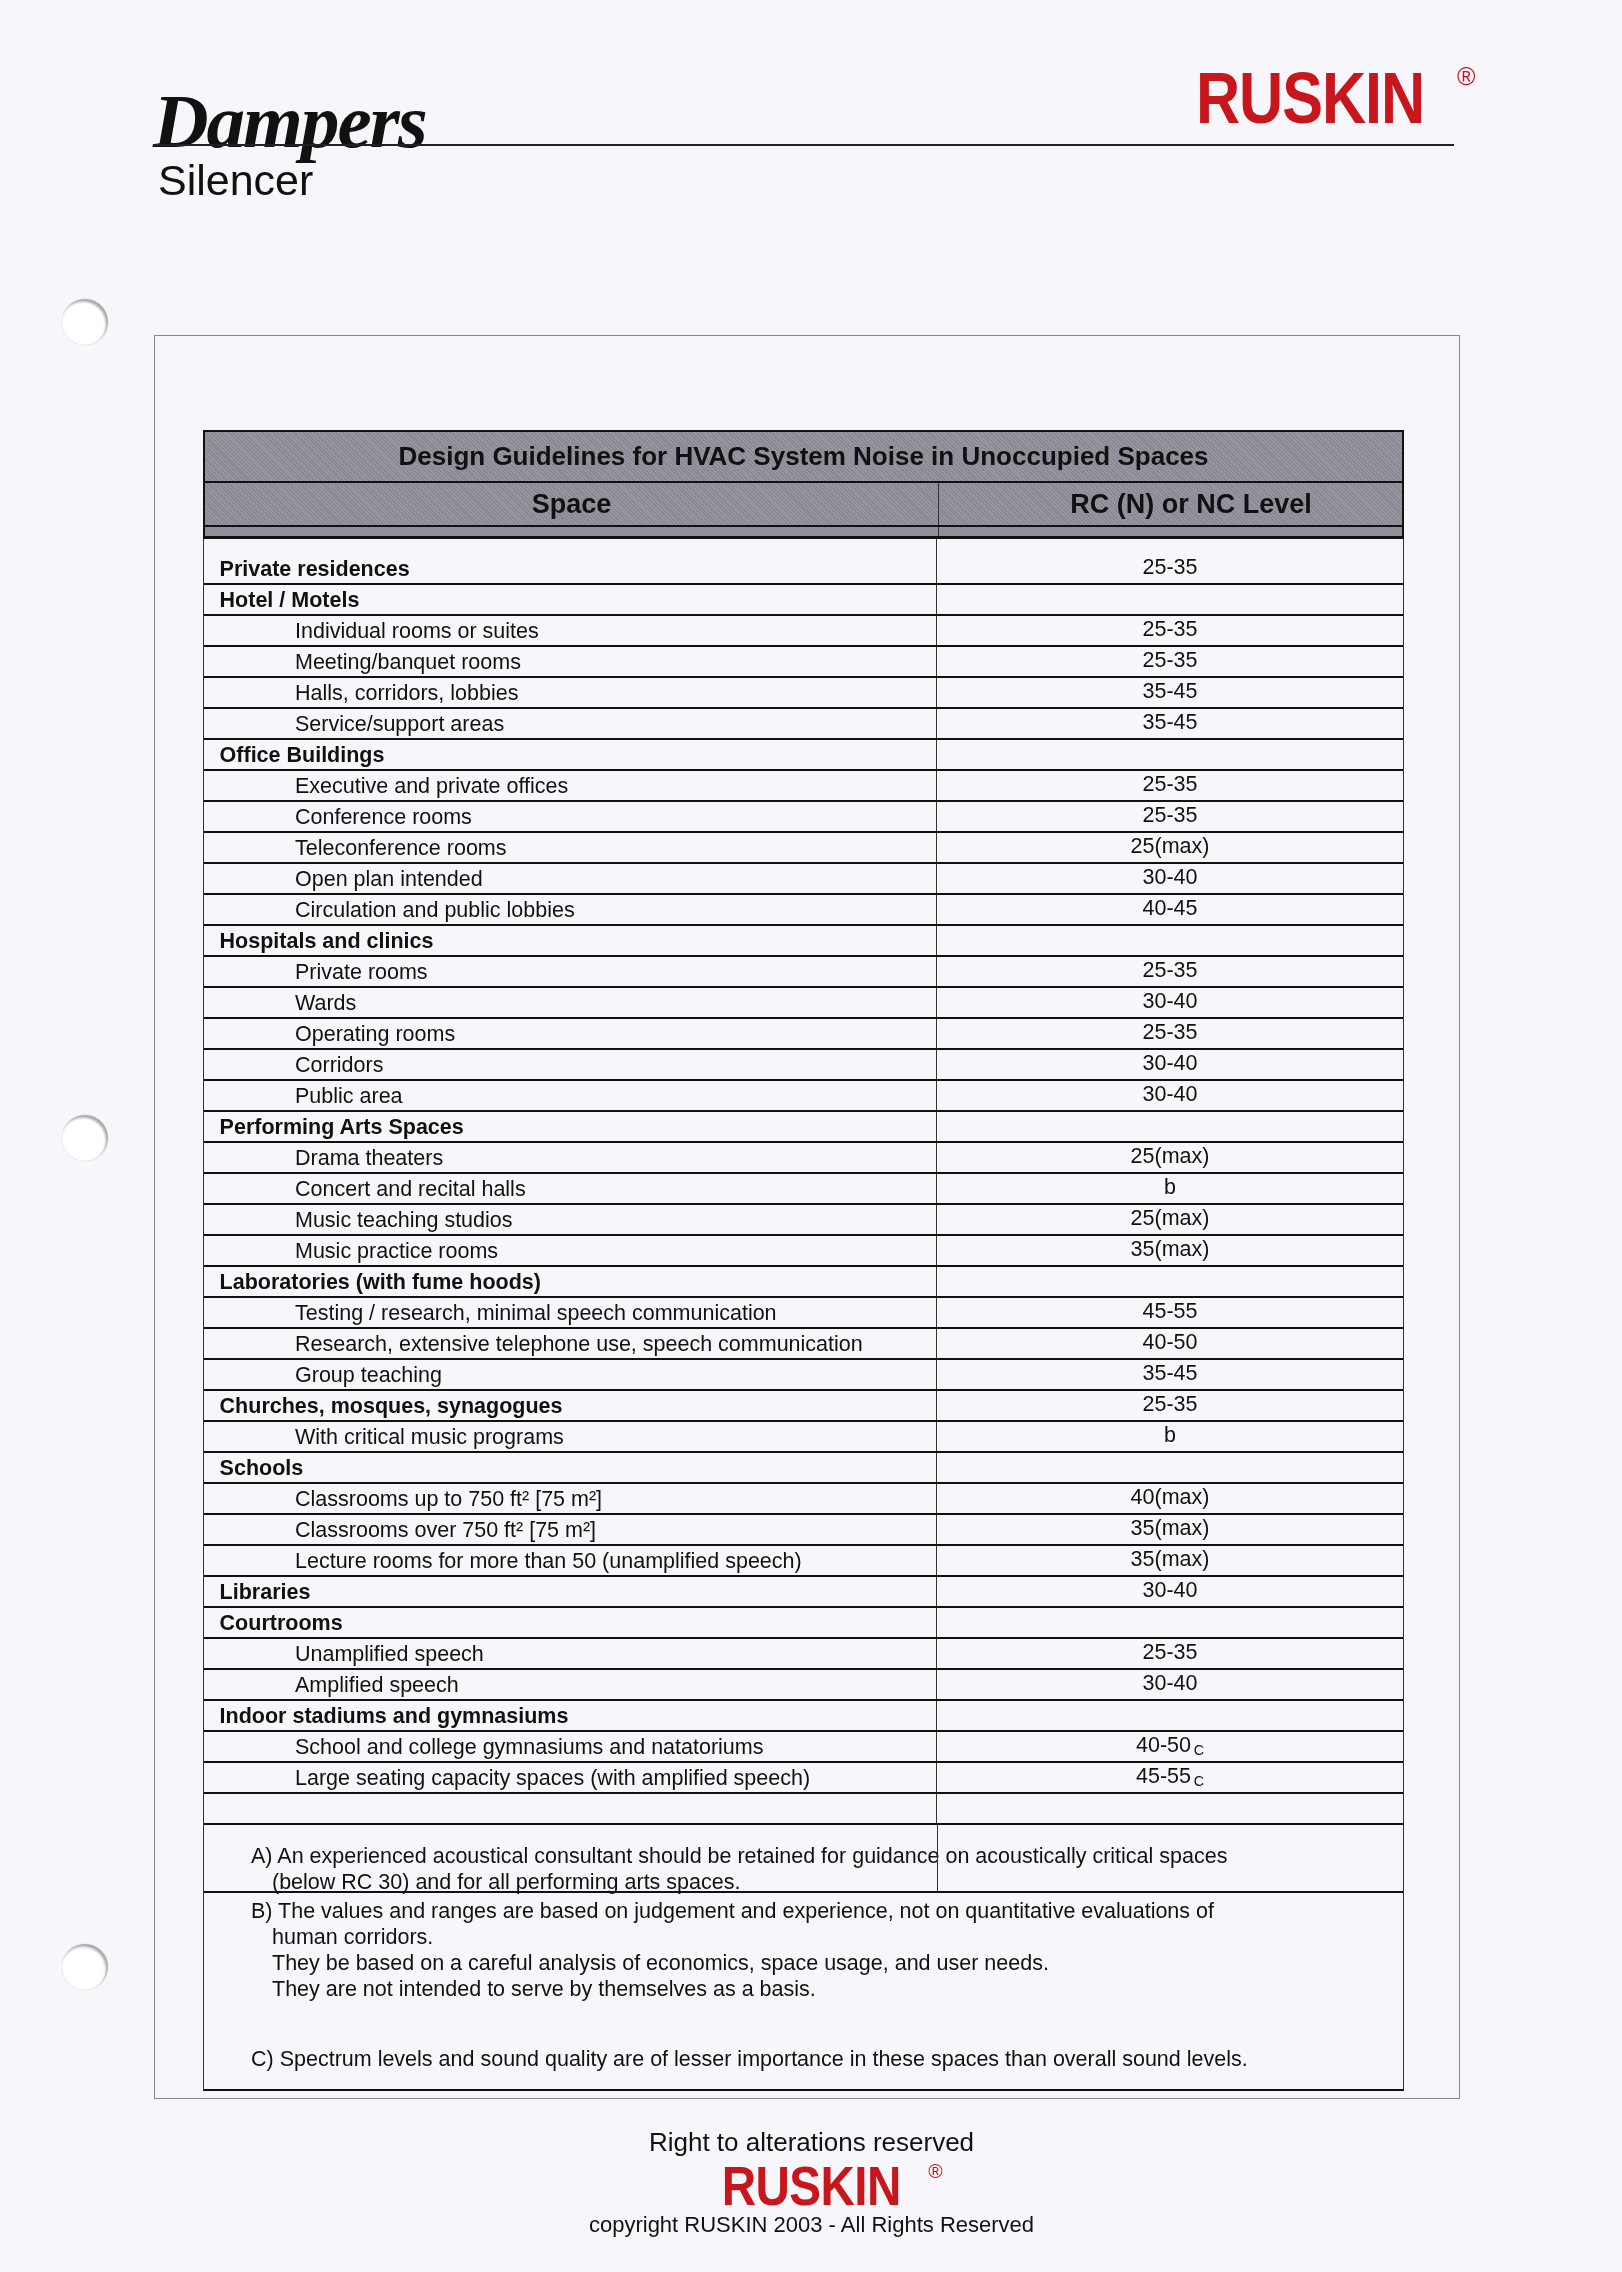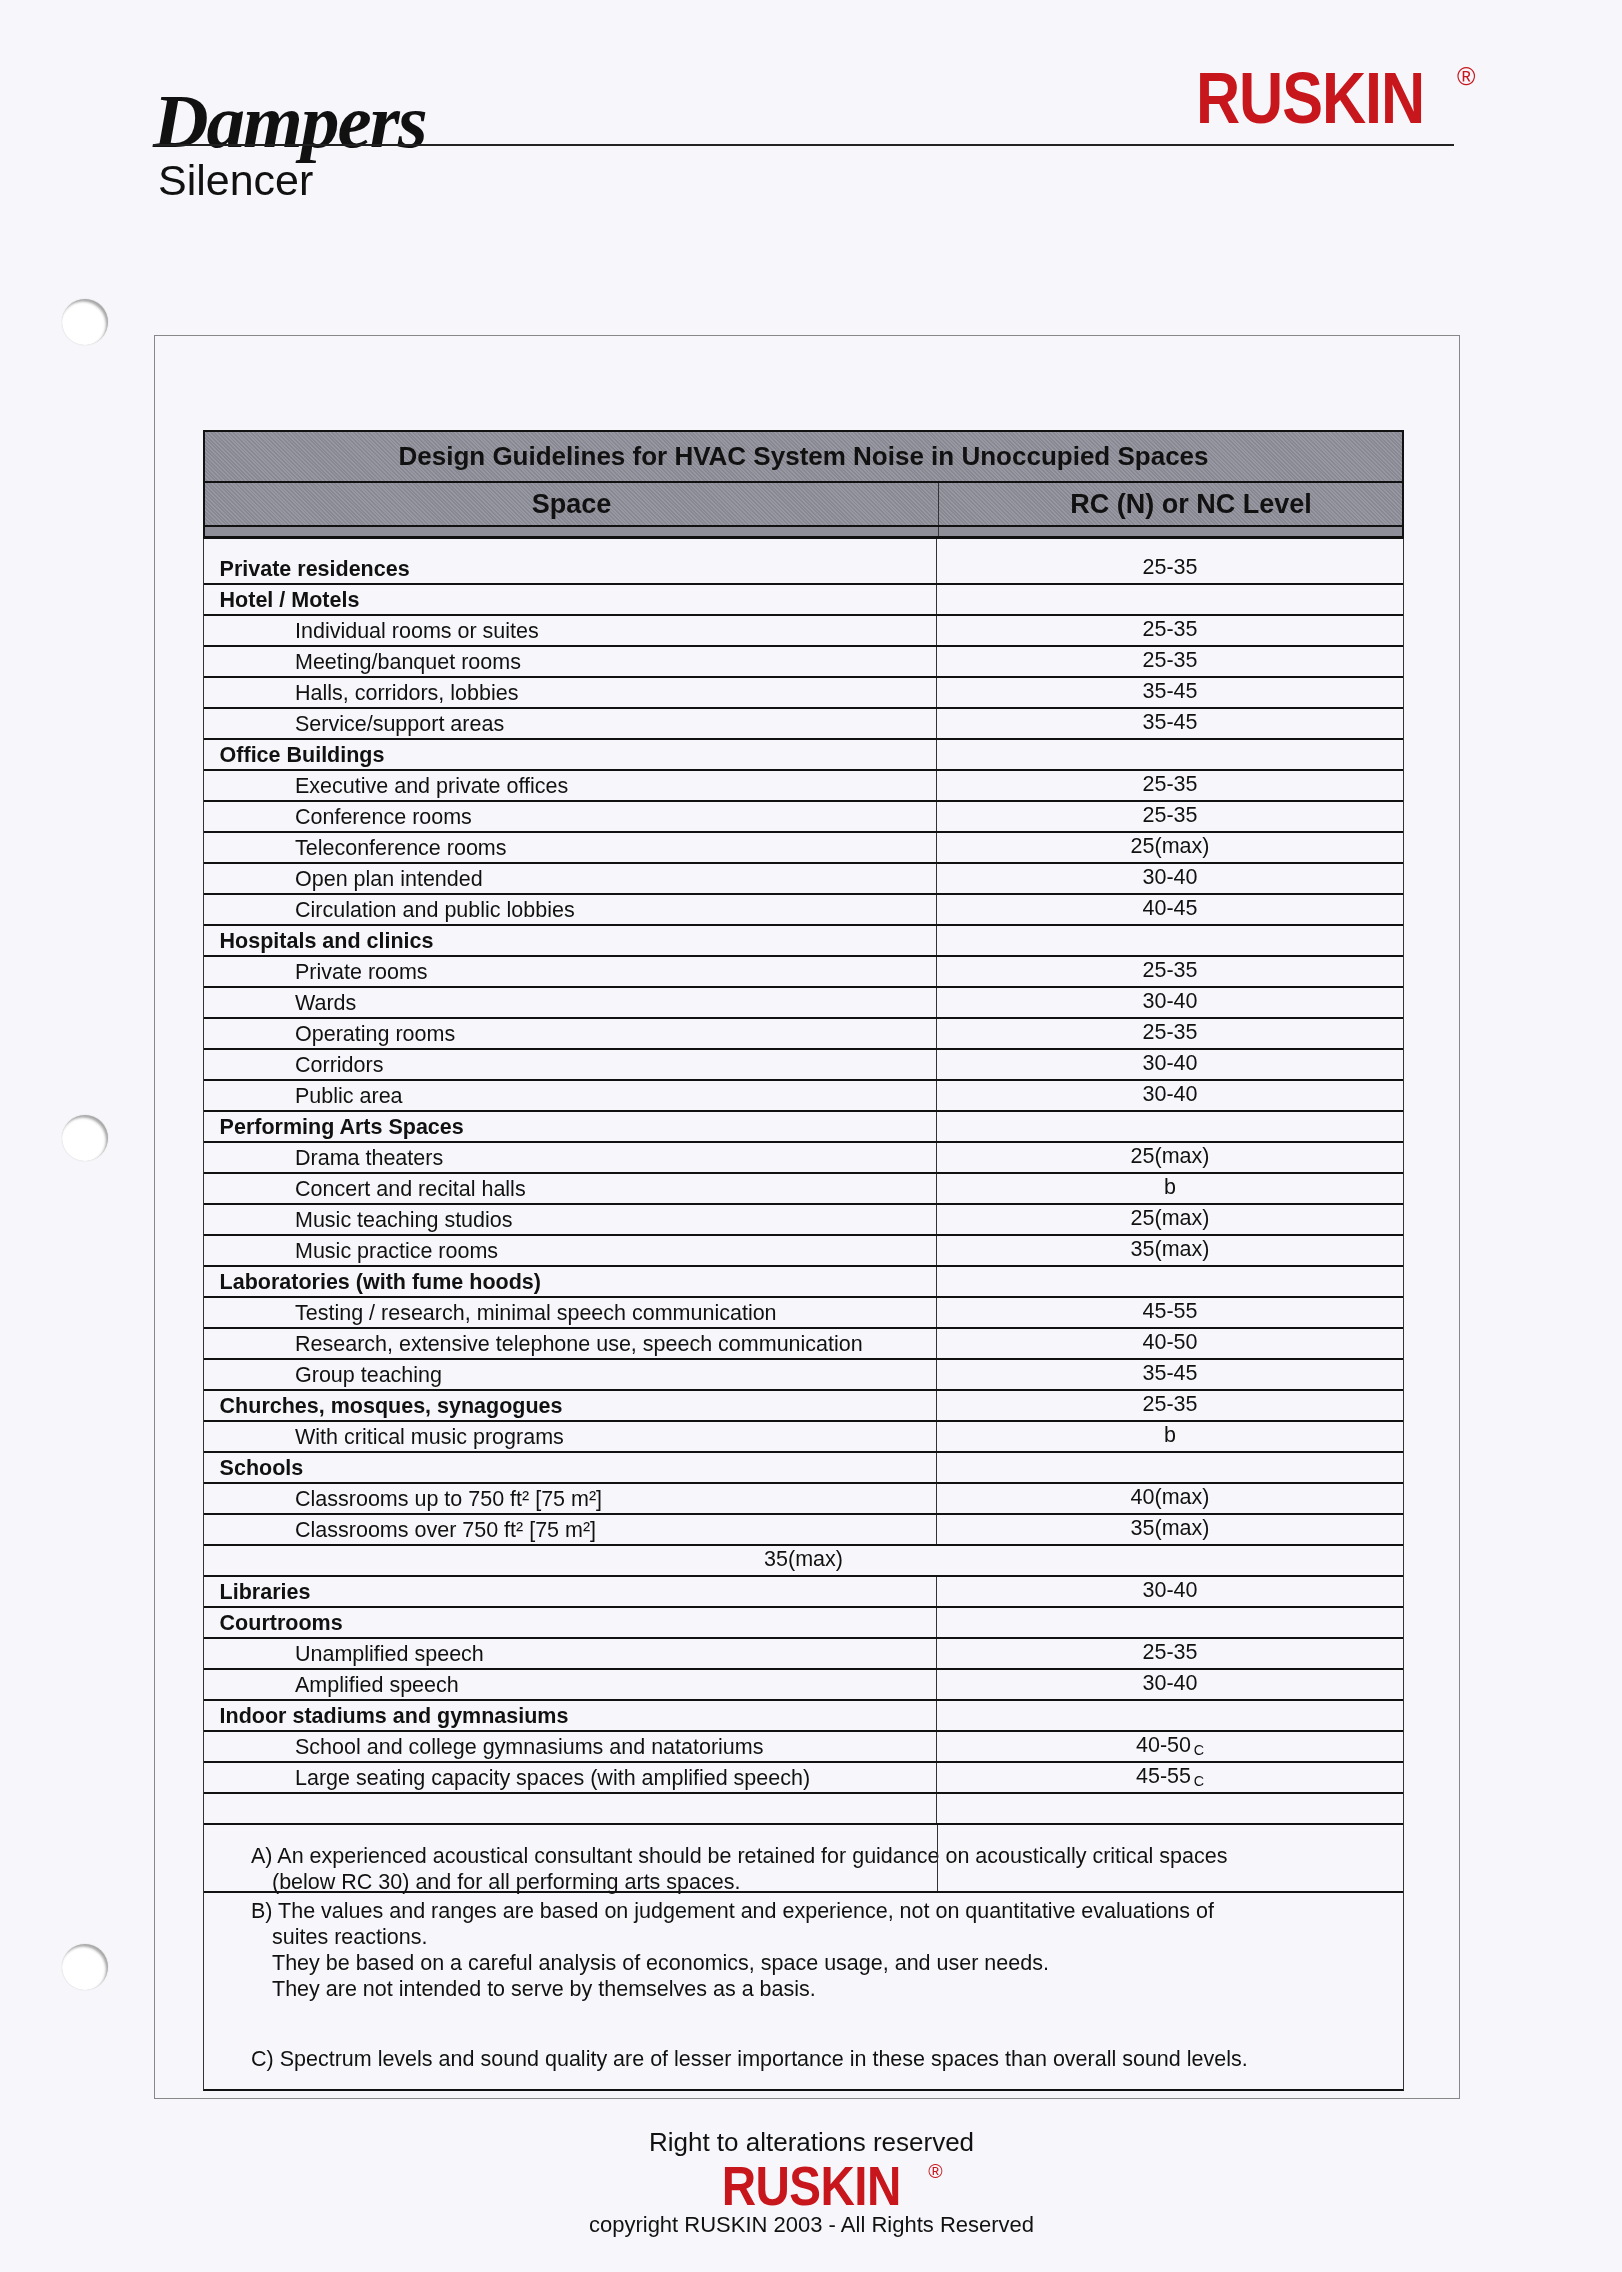--- a/index.html
+++ b/index.html
@@ -318,20 +318,21 @@
           <span>40(max)</span>
         </div>
       </div>
       <div class="row item">
         <div class="space">Classrooms over 750 ft² [75 m²]</div>
         <div class="level">
           <span>35(max)</span>
         </div>
       </div>
       <div class="row item">
+        <div class="space">Lecture rooms for more than 50 (unamplified speech)</div>
         <div class="level">
           <span>35(max)</span>
         </div>
       </div>
       <div class="row cat">
         <div class="space">Libraries</div>
         <div class="level">
           <span>30-40</span>
         </div>
       </div>
@@ -379,21 +380,21 @@
       </div>
     </div>
   <div class="notes">
     <div class="note-a">
       <div class="divider"></div>
       <div class="note-line">A) An experienced acoustical consultant should be retained for guidance on acoustically critical spaces</div>
       <div class="note-line indent">(below RC 30) and for all performing arts spaces.</div>
     </div>
     <div class="note-b">
       <div class="note-line">B) The values and ranges are based on judgement and experience, not on quantitative evaluations of</div>
-      <div class="note-line indent">suites reactions.</div>
+      <div class="note-line indent">human corridors.</div>
       <div class="note-line indent">They be based on a careful analysis of economics, space usage, and user needs.</div>
       <div class="note-line indent">They are not intended to serve by themselves as a basis.</div>
     </div>
     <div class="note-c note-line">C) Spectrum levels and sound quality are of lesser importance in these spaces than overall sound levels.</div>
   </div>
 </div>
 
 <div class="footer">
   <div class="f1">Right to alterations reserved</div>
   <div class="brand-wrap">

